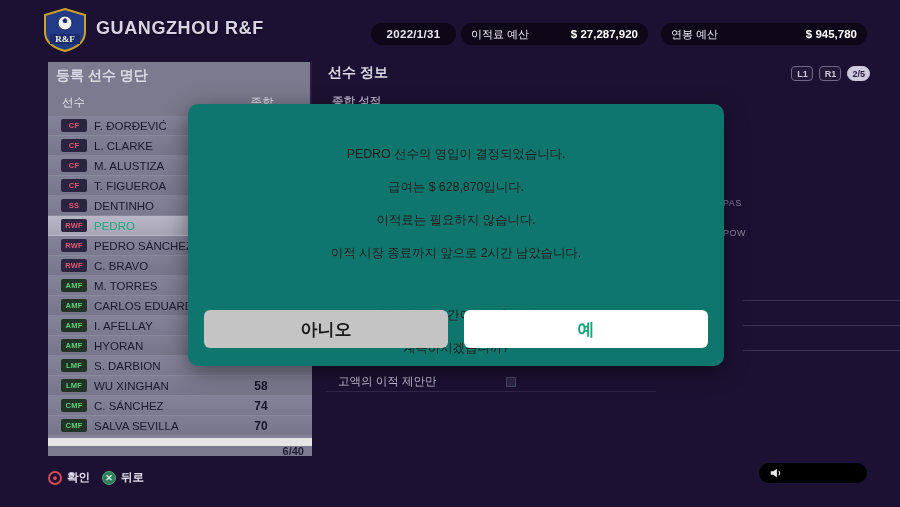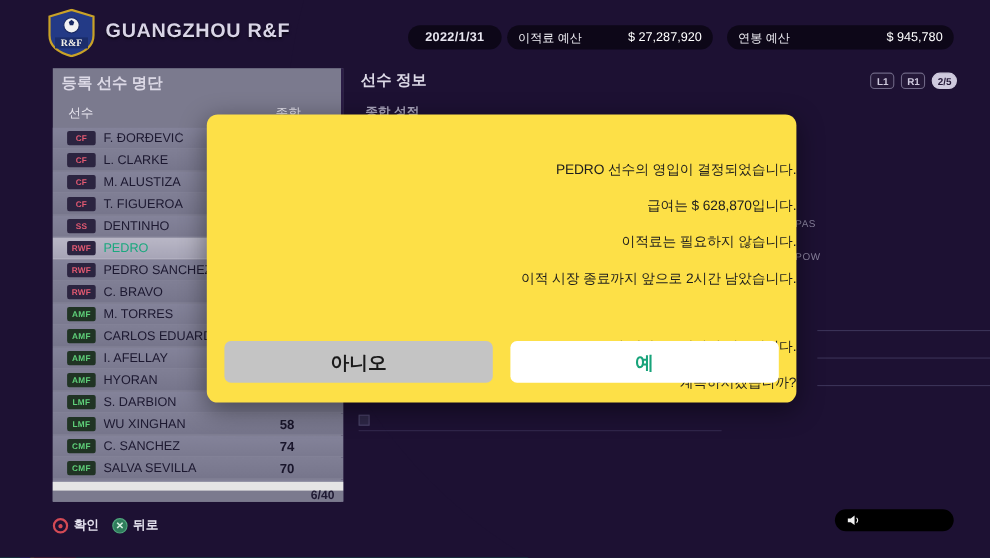--- a/index.html
+++ b/index.html
@@ -43,21 +43,21 @@
     color:#d9d5e6; text-shadow:0 1px 2px rgba(0,0,0,.6);
   }
   .pill {
     position:absolute; height:22px; border-radius:11px; background:#0d0718;
     display:flex; align-items:center; color:#e8e6f0; font-size:11.5px;
   }
   .pill.date { left:371px; top:23px; width:85px; justify-content:center; font-weight:bold; letter-spacing:.3px; }
   .pill.budget1 { left:461px; top:23px; width:187px; padding:0 10px; justify-content:space-between; }
   .pill.budget2 { left:661px; top:23px; width:206px; padding:0 10px; justify-content:space-between; }
   .pill .lbl { font-size:11px; color:#efeef4; }
-  .pill .val { font-size:11.5px; color:#ffffff; font-weight:normal;padding-left:24px; }
+  .pill .val { font-size:11.5px; color:#ffffff; font-weight:bold;padding-left:24px; }
 
   
   #squad {
     position:absolute; left:48px; top:62px; width:264px; height:394px;
     background:#7b7a8e; z-index:10;
     border-right:2px solid #2a1b45;
   }
   .squad-title {
     position:absolute; left:48px; top:63px; width:264px; height:26px;
     color:#dcd9e6; font-size:14px; font-weight:bold; z-index:12;
@@ -119,23 +119,23 @@
     position:absolute; left:8px; width:330px; height:20px;
     display:flex; align-items:center;
     border-bottom:1px solid rgba(120,110,160,.22);
   }
   .chkrow .t { width:180px; font-size:11.5px; color:#c9c5d9; padding-left:12px; }
   .chkbox { width:10px; height:10px; background:#2e2747; border:1px solid #4b4369; }
 
   
   #modal {
     position:absolute; left:188px; top:104px; width:536px; height:262px;
-    background:#fde047; border-radius:10px; z-index:40;
+    background:#0f766e; border-radius:10px; z-index:40;
     box-shadow:0 6px 24px rgba(0,0,0,.45);
-    display:flex; flex-direction:column; align-items:flex-end;
+    display:flex; flex-direction:column; align-items:center;
   }
   .m-line { color:#1d1d1d; font-size:12.5px; text-align:center; letter-spacing:-.1px; }
   .m-b1 { margin-top:42px; }
   .m-b2 { margin-top:16px; }
   .m-b3 { margin-top:16px; }
   .m-b4 { margin-top:16px; }
   .m-b5 { margin-top:45px; }
   .m-b6 { margin-top:16px; }
   .m-btns {
     position:absolute; left:16px; bottom:18px; width:504px;
@@ -314,20 +314,21 @@
   </div>
 
   <div class="stat-lbl pas-lbl">PAS</div>
   <div class="stat-lbl pow-lbl">POW</div>
 
   <div class="divd" style="top:238px;left:425px;width:435px;"></div>
   <div class="divd" style="top:263px;left:425px;width:435px;"></div>
   <div class="divd" style="top:288px;left:425px;width:435px;"></div>
 
   <div class="chkrow" style="top:310px;">
+    <div class="t">고액의 이적 제안만</div>
     <div class="chkbox"></div>
   </div>
 </div>
 
 <div id="modal">
   <div class="m-line m-b1">PEDRO 선수의 영입이 결정되었습니다.</div>
   <div class="m-line m-b2">급여는 $ 628,870입니다.</div>
   <div class="m-line m-b3">이적료는 필요하지 않습니다.</div>
   <div class="m-line m-b4">이적 시장 종료까지 앞으로 2시간 남았습니다.</div>
   <div class="m-line m-b5">이 절차는 1시간이 필요합니다.</div>

